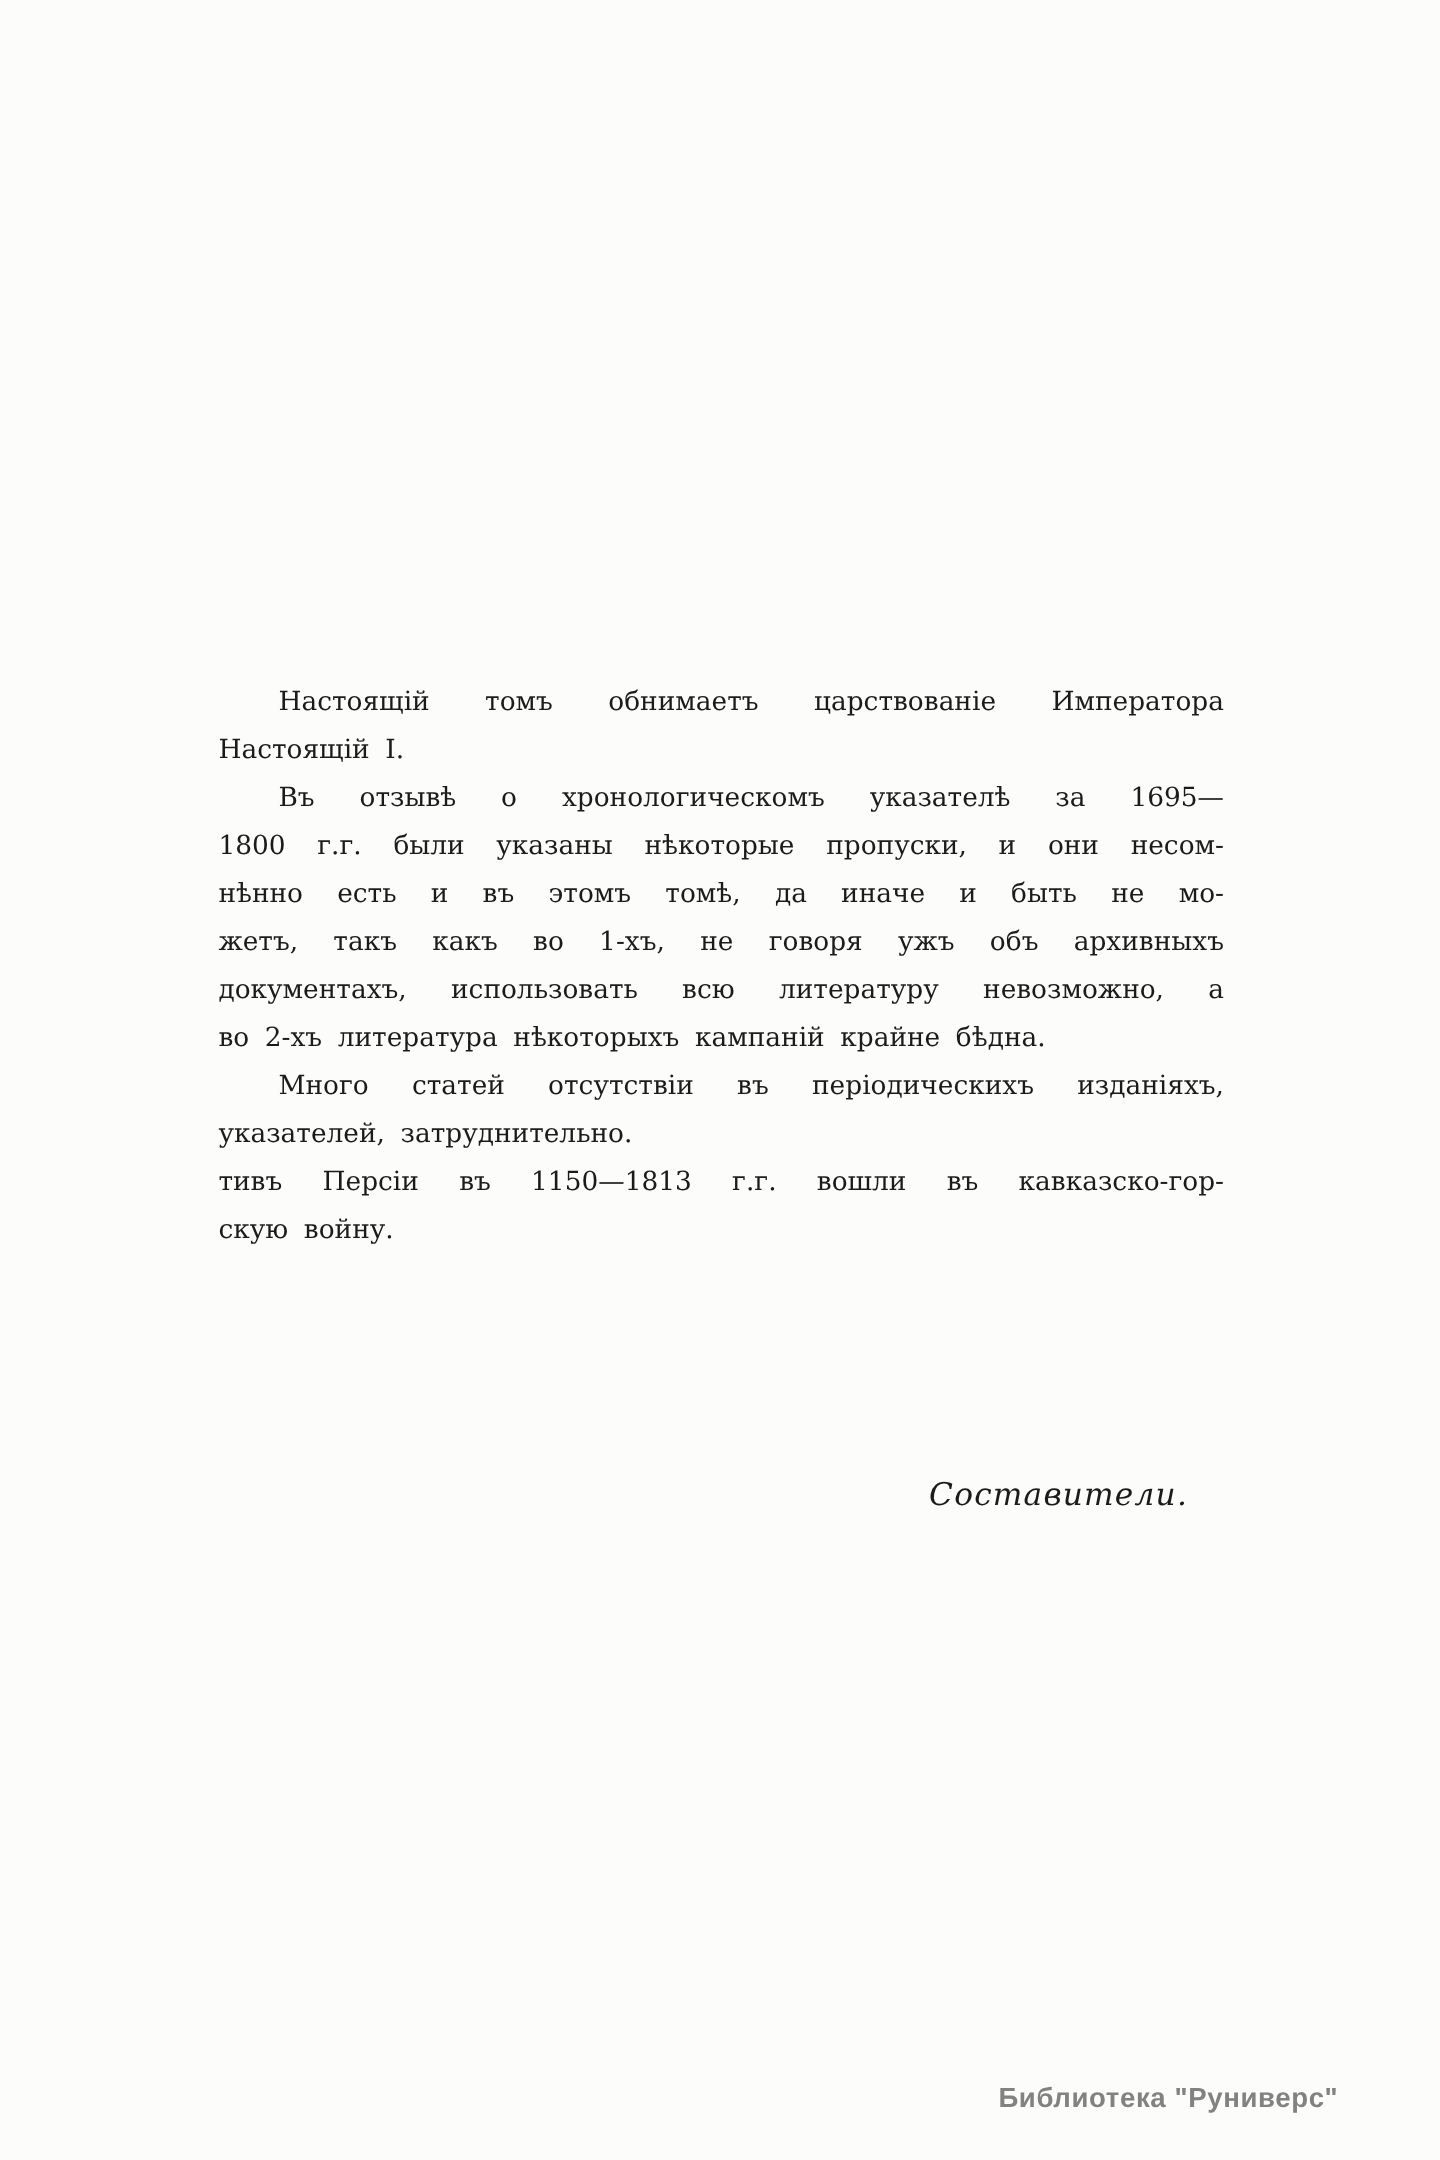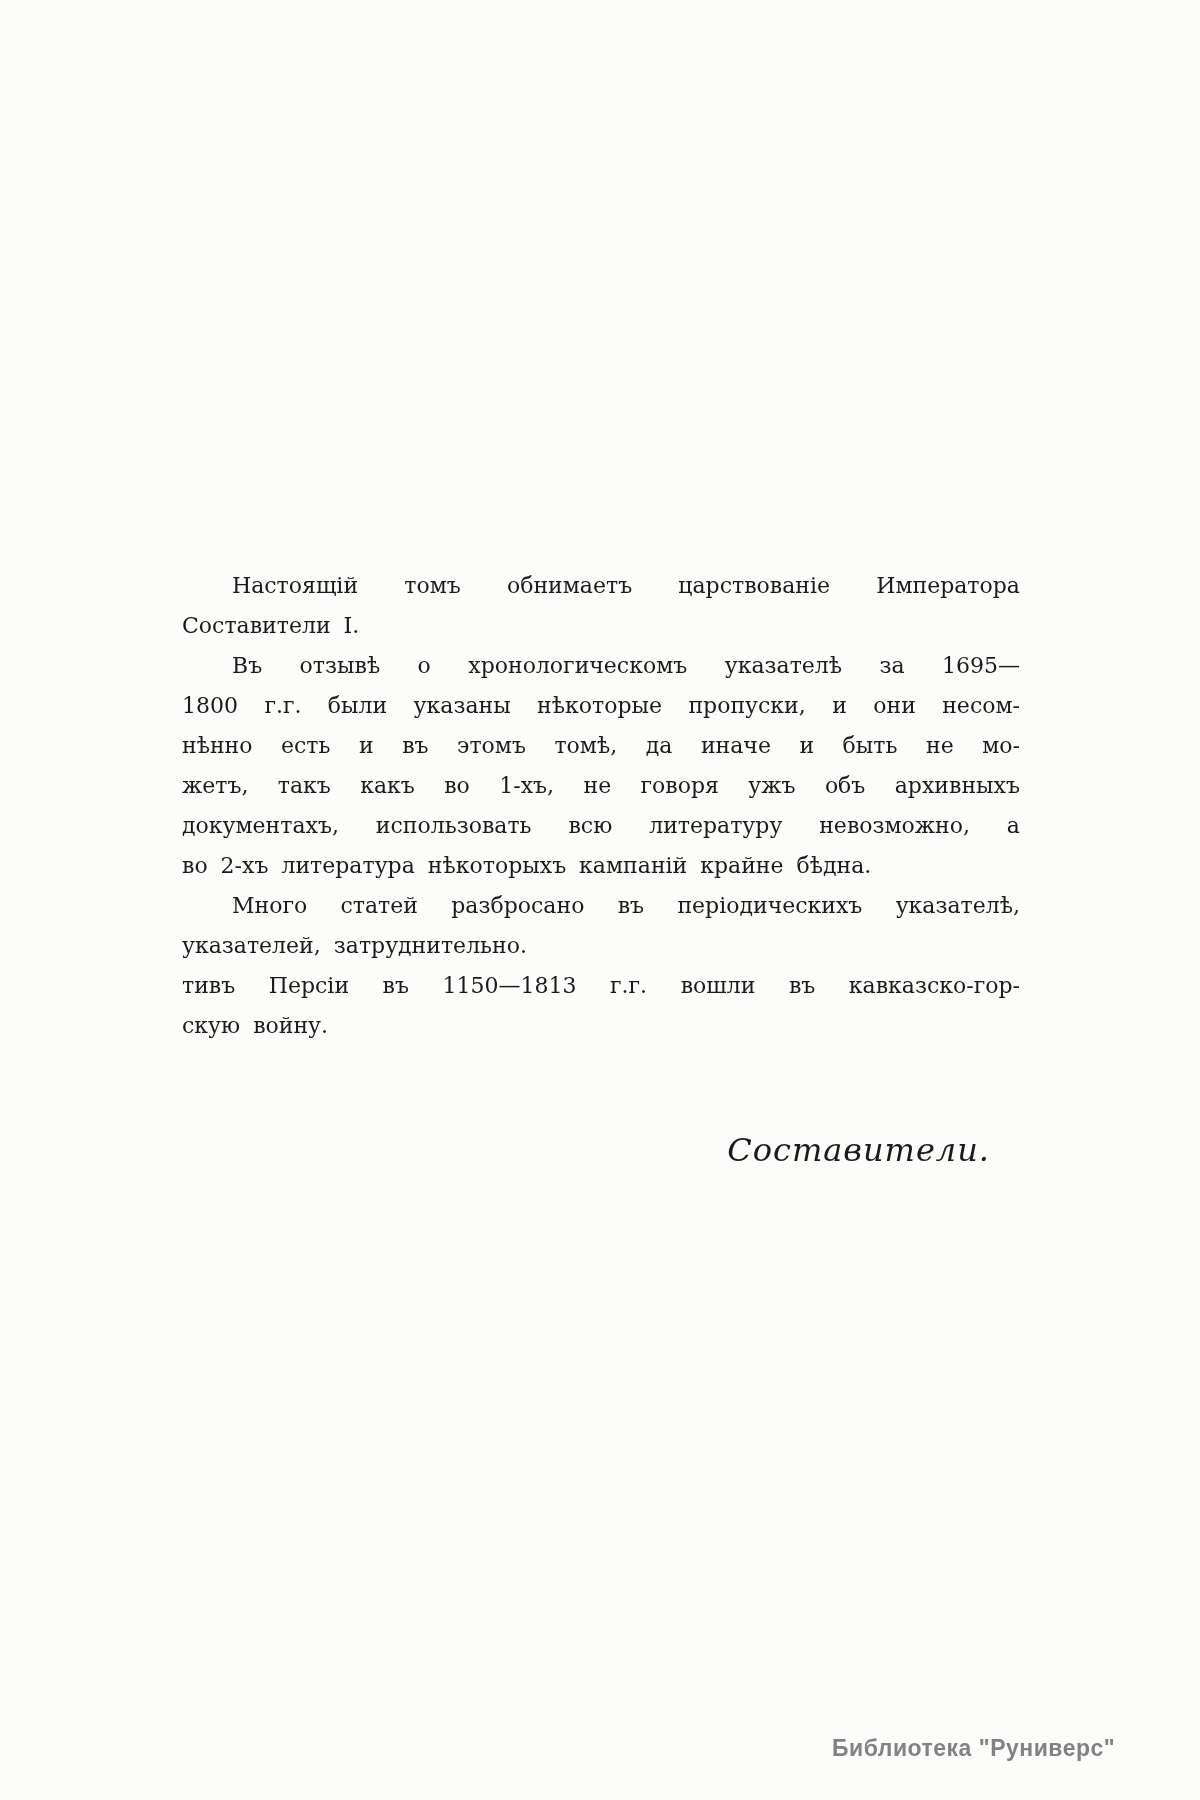--- a/index.html
+++ b/index.html
@@ -31,23 +31,23 @@
   .line.justify {
     white-space: normal;
     text-align: justify;
     text-align-last: justify;
   }
   .line.indent {
     padding-left: 50px;
   }
   .signature {
     position: absolute;
-    top: 1132px;
+    top: 1228px;
     right: 210px;
-    font-size: 32px;
+    font-size: 26px;
     line-height: 36px;
     font-style: italic;
     color: #1b1b1b;
     letter-spacing: 1px;
   }
   .watermark {
     position: absolute;
     top: 1735px;
     left: 832px;
     font-family: "Liberation Sans", sans-serif;
@@ -57,28 +57,28 @@
     letter-spacing: 0.5px;
   }
 </style>
 </head>
 <body>
 
 <div class="page" style="background: rgb(252, 253, 250);">
 
   <div class="text-block">
     <div class="line indent justify">Настоящій томъ обнимаетъ царствованіе Императора</div>
-    <div class="line">Составители I.</div>
+    <div class="line">Настоящій I.</div>
     <div class="line indent justify">Въ отзывѣ о хронологическомъ указателѣ за 1695—</div>
     <div class="line justify">1800 г.г. были указаны нѣкоторые пропуски, и они несом-</div>
     <div class="line justify">нѣнно есть и въ этомъ томѣ, да иначе и быть не мо-</div>
     <div class="line justify">жетъ, такъ какъ во 1-хъ, не говоря ужъ объ архивныхъ</div>
     <div class="line justify">документахъ, использовать всю литературу невозможно, а</div>
     <div class="line">во 2-хъ литература нѣкоторыхъ кампаній крайне бѣдна.</div>
-    <div class="line indent justify">Много статей разбросано въ періодическихъ указателѣ,</div>
+    <div class="line indent justify">Много статей отсутствіи въ періодическихъ изданіяхъ,</div>
     <div class="line">указателей, затруднительно.</div>
     <div class="line justify">тивъ Персіи въ 1150—1813 г.г. вошли въ кавказско-гор-</div>
     <div class="line">скую войну.</div>
   </div>
 
   <div class="signature">Составители.</div>
 
   <div class="watermark" style="color: rgb(130, 130, 130);">Библиотека "Руниверс"</div>
 
 </div>

